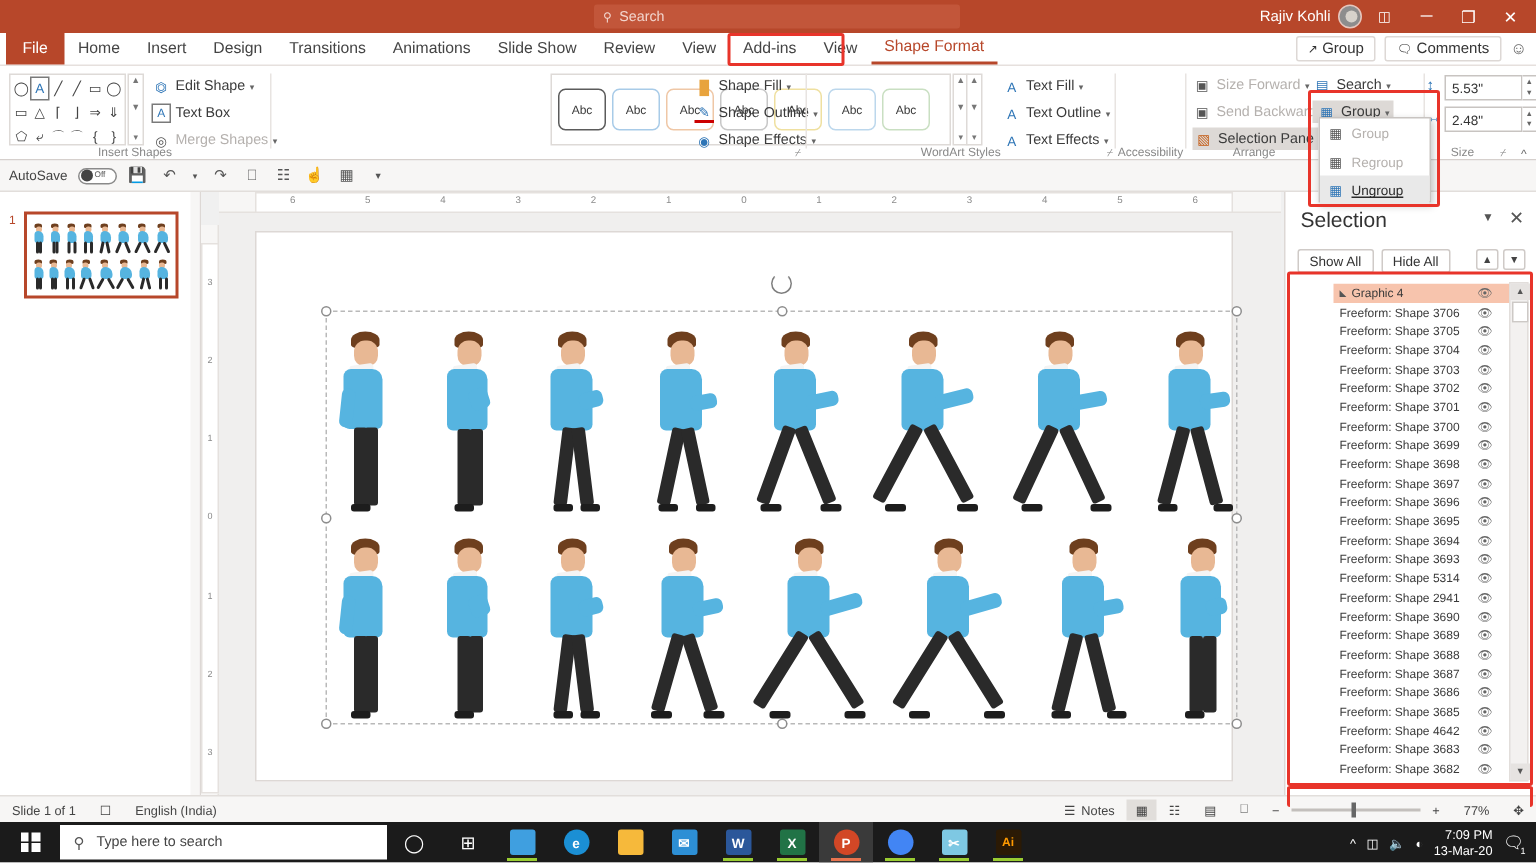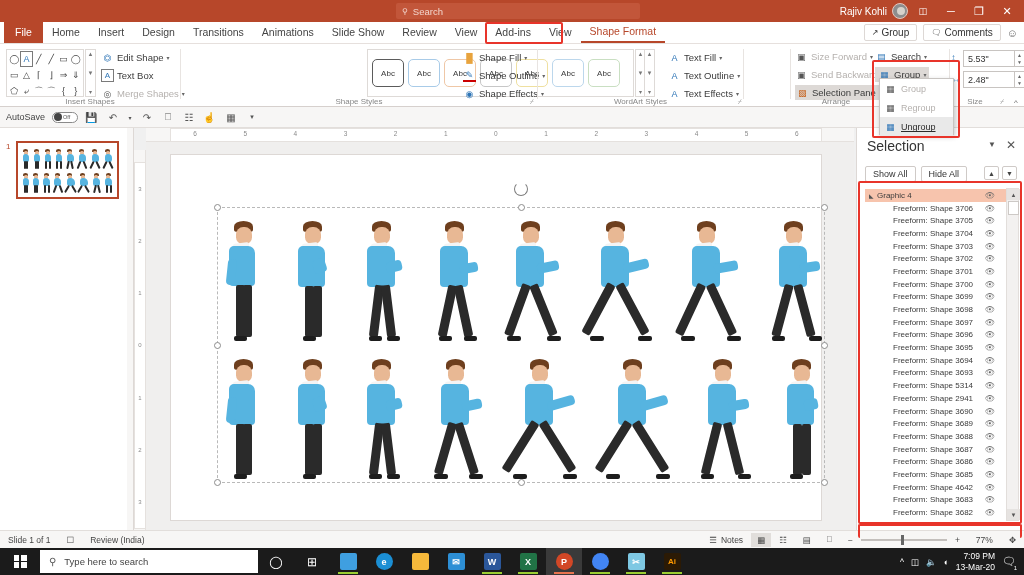--- a/index.html
+++ b/index.html
@@ -244,21 +244,21 @@
   }
   .sp-list {
     position: absolute; left: 7px; top: 60px; width: 154px; height: 333px;
     overflow: hidden; border: 1px solid transparent;
   }
   .sp-row {
     height: 12.7px; display: flex; align-items: center; font-size: 8px;
     color: #3a3a3a; padding-left: 28px; position: relative;
   }
   .sp-row.grp-row {
-    background: #f7c4ad; color: #3a3a3a; padding-left: 12px;
+    background: #f7c4ad; color: #3a3a3a; padding-left: 12px; margin-left: 24px;
   }
   .sp-eye { position: absolute; right: 22px; font-size: 8px; color: #666; }
   .sp-tri { position: absolute; left: 4px; font-size: 6px; color: #555; }
   .sp-scroll {
     position: absolute; right: 5px; top: 60px; width: 13px; height: 333px;
     background: #f3f1f0; border: 1px solid #e2dedb;
   }
   .sp-thumbbar { position: absolute; left: 1px; top: 1px; width: 11px; height: 10px; background: #fff; border:1px solid #cdc9c6;}
   .sp-sb-btn { position: absolute; left: 0; width: 13px; height: 11px; display: flex; align-items: center; justify-content: center; font-size: 6px; color: #555; background: #e6e3e1; }
 
@@ -432,21 +432,20 @@
           <span class="ic" style="color:#2e75b6;border-bottom:2px solid #c00;">✎</span>
           <span>Shape Outline</span>
           <span class="caret">▾</span>
         </div>
         <div class="ribbon-cmd">
           <span class="ic" style="color:#2e75b6;">◉</span>
           <span>Shape Effects</span>
           <span class="caret">▾</span>
         </div>
       </div>
-      <div class="grp-label">Shape Styles</div>
       <span style="position:absolute;right:3px;bottom:1px;font-size:7px;color:#888;">⌿</span>
     </div>
     <div class="grp-sep" style="left:537px;"></div>
 
     <div class="grp" style="left:538px;width:205px;">
 
       <div class="gal-scroll" style="left:106px;">
         <span>▲</span>
         <span>▼</span>
         <span>▾</span>
@@ -466,20 +465,24 @@
           <span class="ic" style="color:#2e75b6;">A</span>
           <span>Text Effects</span>
           <span class="caret">▾</span>
         </div>
       </div>
       <div class="grp-label">WordArt Styles</div>
       <span style="position:absolute;right:1px;bottom:1px;font-size:7px;color:#888;">⌿</span>
     </div>
     <div class="grp-sep" style="left:743px;"></div>
 
+    <div class="grp" style="left:744px;width:46px;">
+
+      <div class="grp-label">Accessibility</div>
+    </div>
     <div class="grp-sep" style="left:790px;"></div>
 
     <div class="grp" style="left:791px;width:158px;">
       <div style="position:absolute;left:4px;top:5px;display:flex;flex-direction:column;gap:3px;">
         <div class="ribbon-cmd dis">
           <span class="ic">▣</span>
           <span>Size Forward</span>
           <span class="caret">▾</span>
         </div>
         <div class="ribbon-cmd dis">
@@ -1038,21 +1041,21 @@
       <span class="sp-thumbbar" style="top:12px;height:14px;"></span>
       <span class="sp-sb-btn" style="bottom:0;">▼</span>
     </div>
   </div>
 
   <div class="hi-red" style="left:858px;top:181px;width:164px;height:343px;"></div>
 
   <div class="statusbar">
     <span class="sb-item">Slide 1 of 1</span>
     <span class="sb-item">☐</span>
-    <span class="sb-item">Review (India)</span>
+    <span class="sb-item">English (India)</span>
     <span style="margin-left:auto;"></span>
     <span class="sb-item">
       <span>☰</span>
       <span>Notes</span>
     </span>
     <span class="sb-item" style="background:#e1dedb;padding:2px 6px;">▦</span>
     <span class="sb-item">☷</span>
     <span class="sb-item">▤</span>
     <span class="sb-item">⎕</span>
     <span class="sb-item">−</span>

